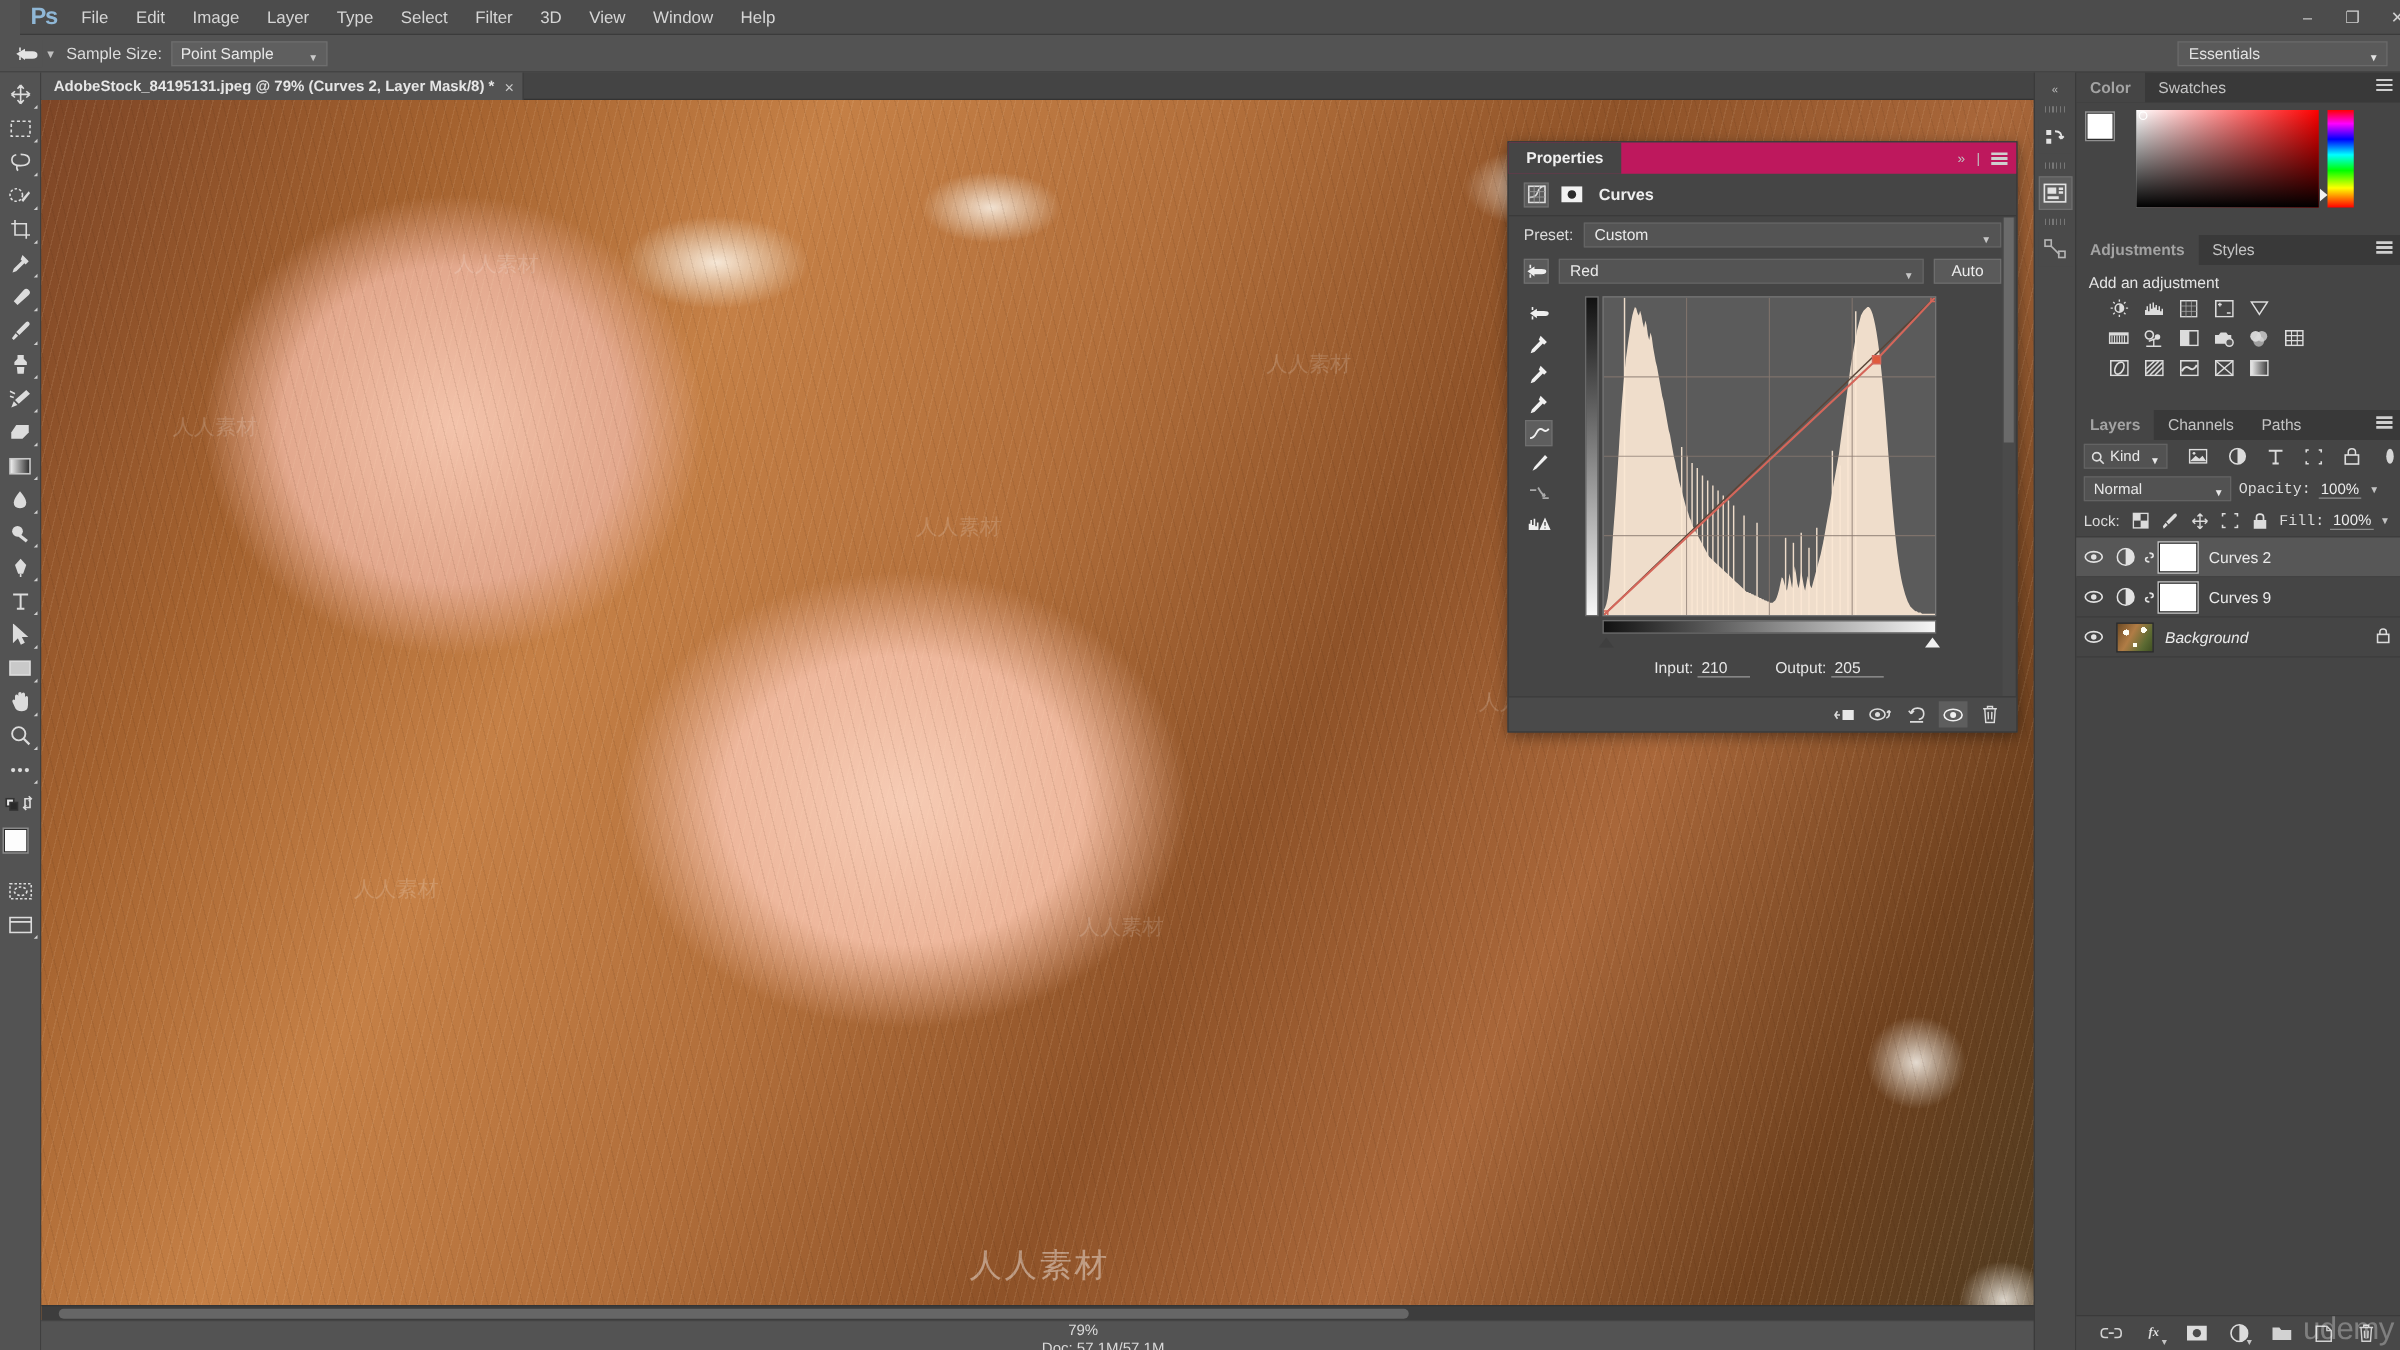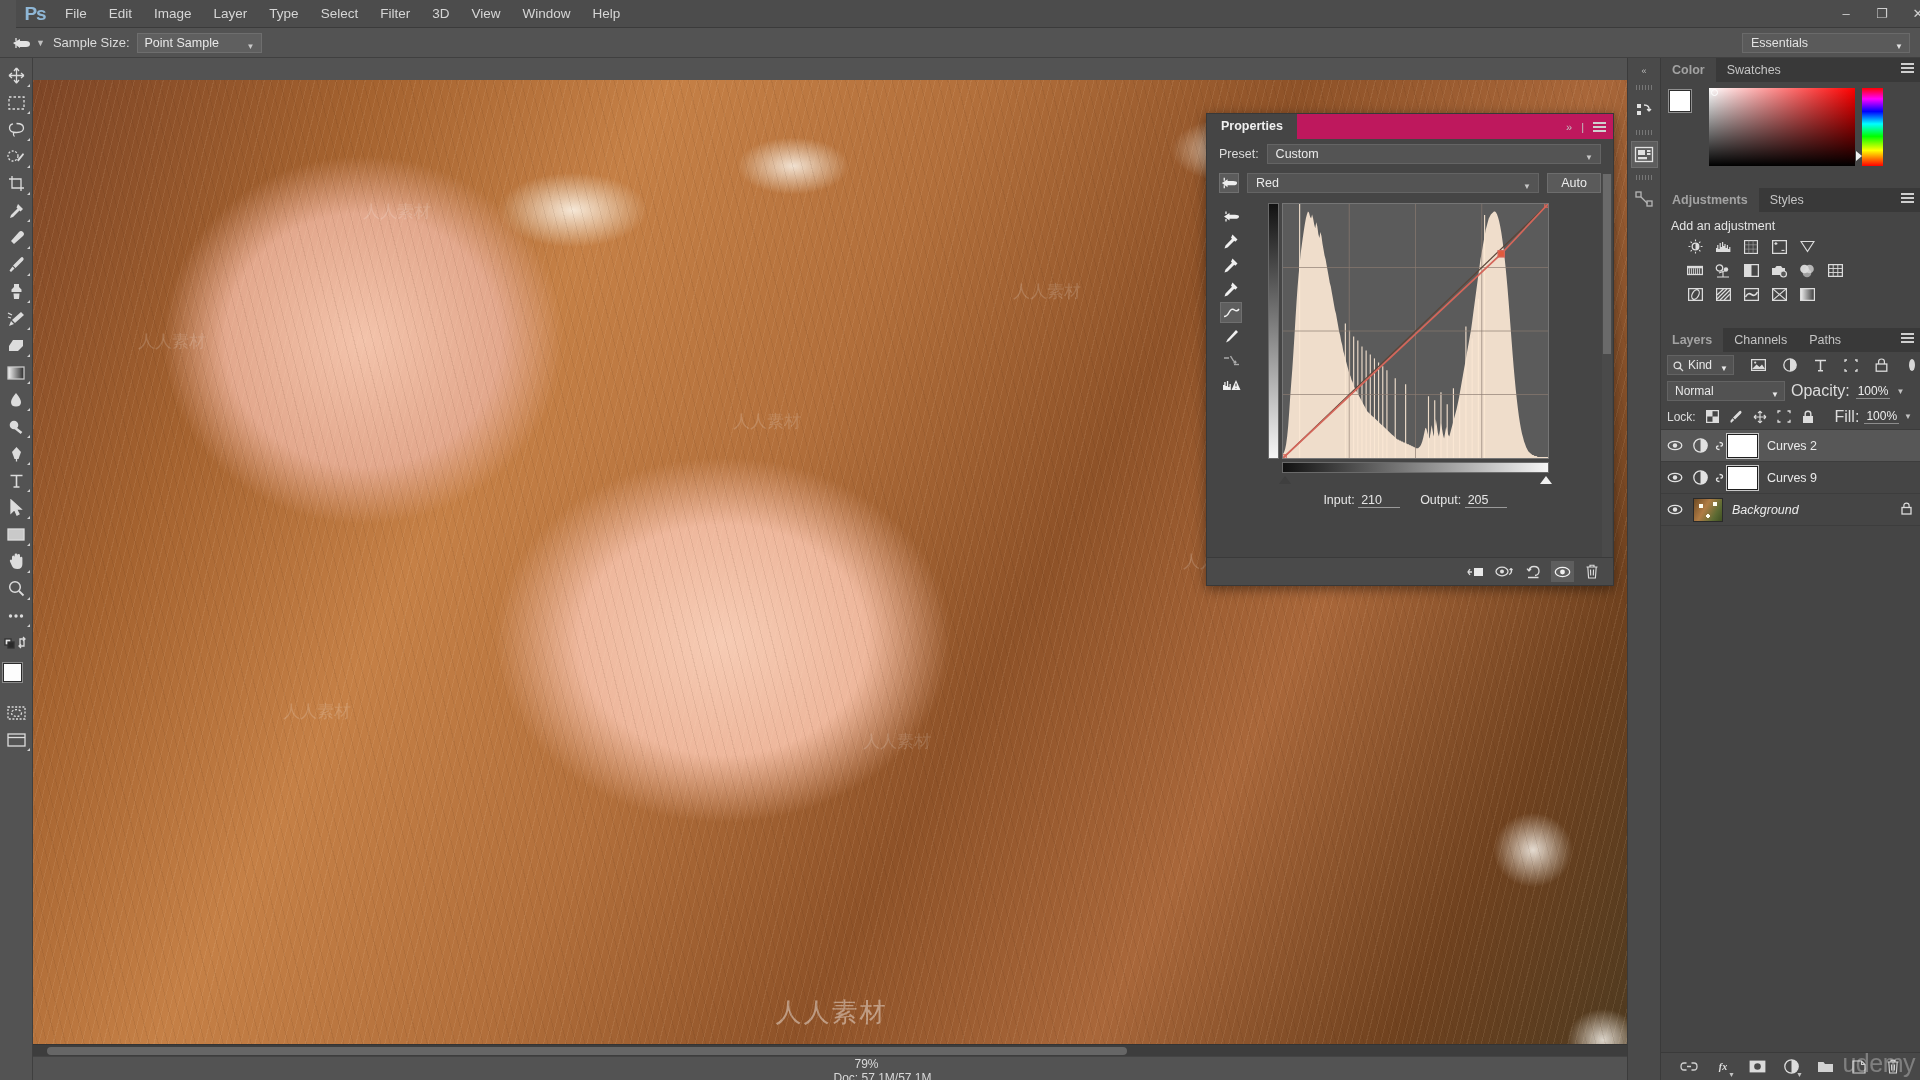--- a/index.html
+++ b/index.html
@@ -283,21 +283,21 @@
   .kind-sel .arr { position:absolute; right:5px; top:4px; font-size:8px; }
   .filt-ic { width:21px; height:20px; display:flex; align-items:center; justify-content:center; }
   .filt-toggle { width:12px; height:12px; border-radius:50%; background:#d6d6d6; margin-left:4px; }
 
   .lay-blend { display:flex; align-items:center; height:26px; padding:0 6px; gap:6px; }
   .blend-sel {
     width:118px; height:20px; background:#525252; border:1px solid #636363; color:#e8e8e8;
     font-size:12px; line-height:18px; padding:0 16px 0 7px; position:relative;
   }
   .blend-sel .arr { position:absolute; right:5px; top:4px; font-size:8px; }
-  .op-lbl { font-size:16px; color:#dcdcdc; }
+  .op-lbl { font-size:12px; color:#dcdcdc;font-family:Liberation Mono, monospace; }
   .op-val { font-size:12px; color:#eee; border-bottom:1px solid #8d8d8d; padding:0 2px; }
   .mini-arr { font-size:8px; color:#c3c3c3; }
 
   .lay-lock { display:flex; align-items:center; height:25px; padding:0 6px; gap:5px; }
   .lock-lbl { font-size:12px; color:#dcdcdc; margin-right:2px; }
   .lock-ic { width:19px; height:19px; display:flex; align-items:center; justify-content:center; }
   .fill-wrap { margin-left:auto; display:flex; align-items:center; gap:5px; padding-right:3px; }
 
   .lay-list { border-top:1px solid #3b3b3b; }
   .lay-row {
@@ -539,20 +539,26 @@
     </div>
     <div class="tool">
       <svg width="19" height="14" viewBox="0 0 19 14">
           <rect x="1" y="1" width="17" height="12"></rect>
           <path d="M1 4.5 L18 4.5"></path>
         </svg>
       <span class="corner"></span>
       </div>
   </div>
 
+  <div class="doctab-bar">
+    <div class="doctab">
+      <span>AdobeStock_84195131.jpeg @ 79% (Curves 2, Layer Mask/8) *</span>
+      <span class="x">×</span>
+    </div>
+  </div>
 
   <div class="canvas-area">
     <div class="photo">
       <span class="wm" style="left:105px;top:250px">人人素材</span>
       <span class="wm" style="left:330px;top:120px">人人素材</span>
       <span class="wm" style="left:700px;top:330px">人人素材</span>
       <span class="wm" style="left:980px;top:200px">人人素材</span>
       <span class="wm" style="left:250px;top:620px">人人素材</span>
       <span class="wm" style="left:830px;top:650px">人人素材</span>
       <span class="wm" style="left:1150px;top:470px">人人素材</span>
@@ -577,20 +583,36 @@
   <div class="properties">
     <div class="prop-tabbar">
       <div class="prop-tab">Properties</div>
       <div class="icons">
         <span>»</span>
         <span>|</span>
         <span class="hamb"></span>
       </div>
     </div>
 
+    <div class="prop-head">
+      <span class="icon-box sel">
+        <svg width="15" height="15" viewBox="0 0 15 15">
+            <rect x="1" y="1" width="13" height="13" stroke="#dcdcdc"></rect>
+            <path d="M1 10 Q7 10 8 6 Q9.5 1 14 1" stroke="#dcdcdc"></path>
+            <path d="M5.3 1 L5.3 14 M9.6 1 L9.6 14 M1 5.3 L14 5.3 M1 9.6 L14 9.6" stroke="#9a9a9a" stroke-width=".7"></path>
+          </svg>
+      </span>
+      <span class="icon-box">
+        <svg width="17" height="13" viewBox="0 0 17 13">
+            <rect x="0" y="0" width="17" height="13" fill="#f2f2f2" stroke="none"></rect>
+            <circle cx="8.5" cy="6.5" r="3.4" fill="#2b2b2b" stroke="none"></circle>
+          </svg>
+      </span>
+      <span class="ttl">Curves</span>
+    </div>
 
     <div class="preset-row">
       <span class="lbl">Preset:</span>
       <span class="ps-select">
         <span>Custom</span>
         <span class="arr">▼</span>
       </span>
     </div>
 
     <div class="chan-row">

